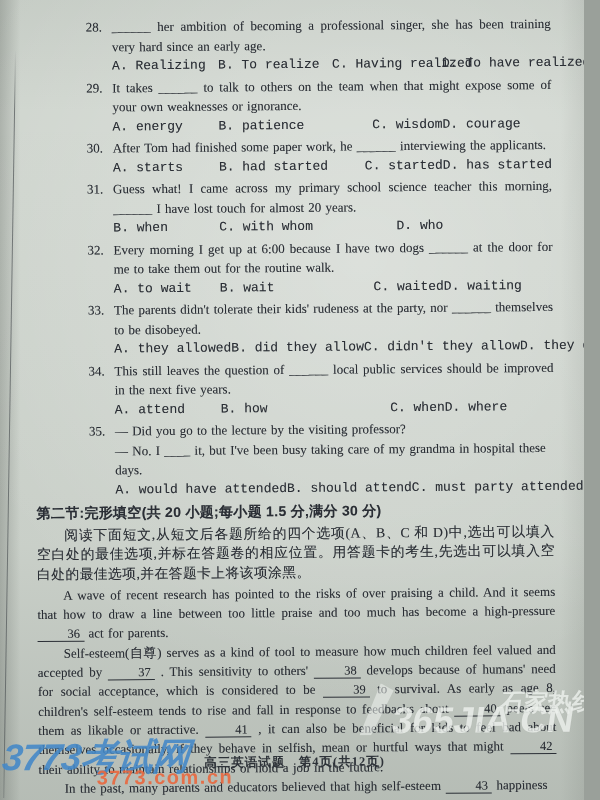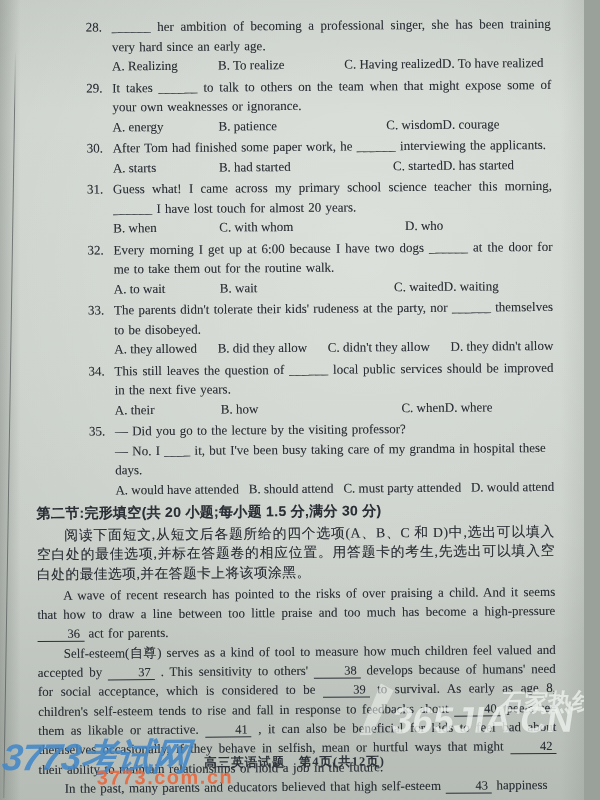--- a/index.html
+++ b/index.html
@@ -22,21 +22,21 @@
   }
   .content{position:absolute;top:16px;left:0;right:0;
     text-shadow:0 0 0.6px rgba(42,46,53,0.35);}
   
   .questions{margin:0 30px 0 86px;font-size:13px;line-height:19.5px;}
   .question{position:relative;padding-left:29px;margin-bottom:2px;}
   .qnum{position:absolute;left:3px;top:0;}
   .qtext,.qline{text-align:justify;word-spacing:1px;}
   .qline.cont{text-align:left;}
   .opts{display:flex;margin:0 0 1px 0;align-items:baseline;}
-  .opts .opt{flex:0 0 auto;white-space:nowrap;}
+  .opts .opt{flex:0 0 auto;white-space:nowrap;font-family:Liberation Mono, monospace;}
   .opts:not(.tight) .opt:nth-child(1){width:106px;}
   .opts:not(.tight) .opt:nth-child(2){width:114px;}
   .opts:not(.tight) .opt:nth-child(3){width:110px;text-align:right;}
   .opts.tight{justify-content:space-between;}
   
   .section2{margin:4px 30px 0 36px;font-size:13px;line-height:19.5px;}
   .sec-heading{font-weight:bold;font-size:14px;letter-spacing:0.3px;
     font-family:"Liberation Sans","DejaVu Sans",sans-serif;}
   .instructions{margin:2px 0 1px 0;text-indent:2em;text-align:justify;
     font-size:13.8px;line-height:19.8px;letter-spacing:0.4px;}
@@ -124,21 +124,21 @@
               <span class="opt">A. they allowed</span>
               <span class="opt">B. did they allow</span>
               <span class="opt">C. didn't they allow</span>
               <span class="opt">D. they didn't allow</span>
             </div>
           </div>
           <div class="question">
             <span class="qnum">34.</span>
             <div class="qtext">This still leaves the question of ______ local public services should be improved in the next five years.</div>
             <div class="opts">
-              <span class="opt">A. their</span>
+              <span class="opt">A. attend</span>
               <span class="opt">B. how</span>
               <span class="opt">C. when</span>
               <span class="opt">D. where</span>
             </div>
           </div>
           <div class="question">
             <span class="qnum">35.</span>
             <div class="qline">— Did you go to the lecture by the visiting professor?</div>
             <div class="qline cont">— No. I ____ it, but I've been busy taking care of my grandma in hospital these days.</div>
             <div class="opts tight">

